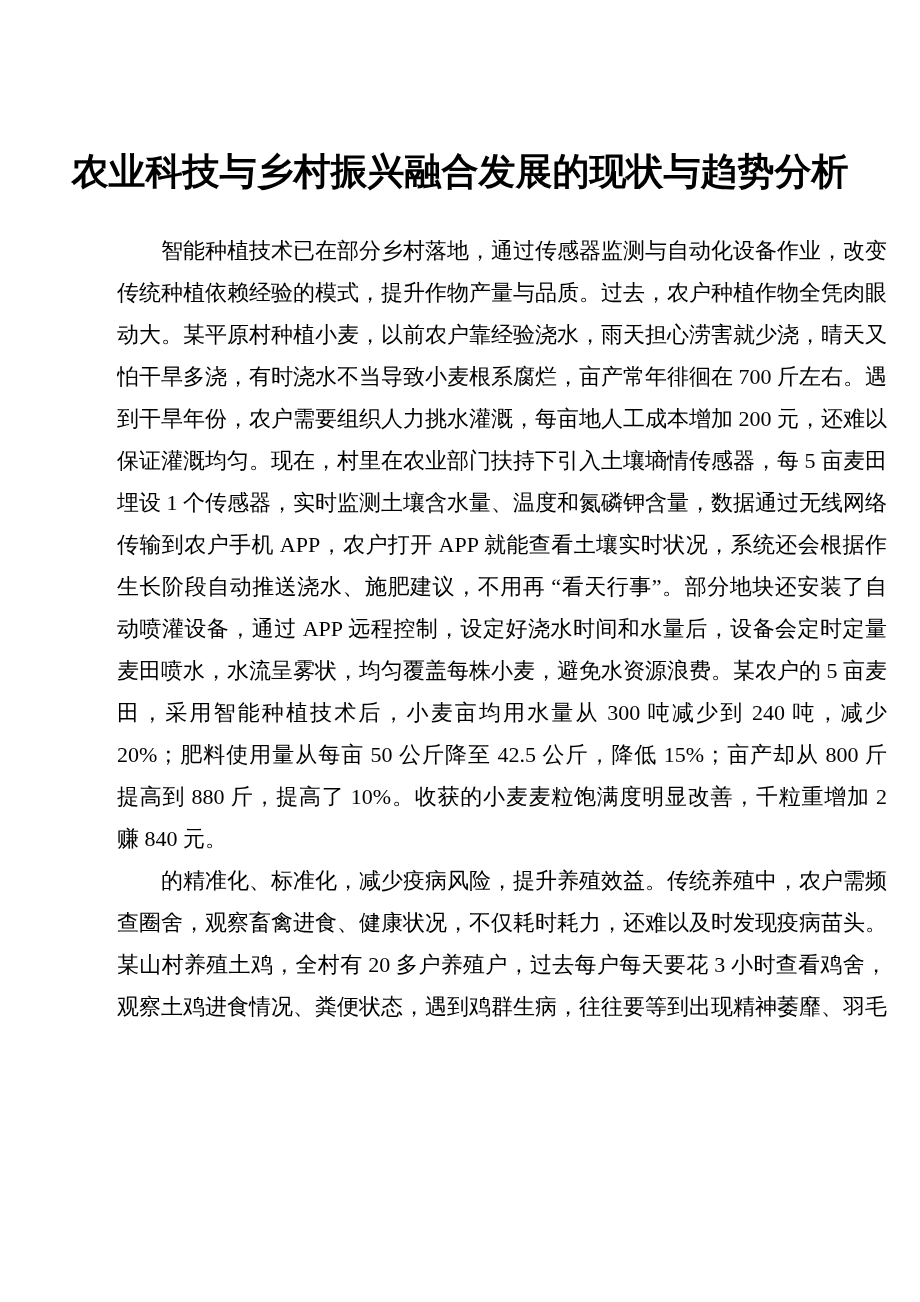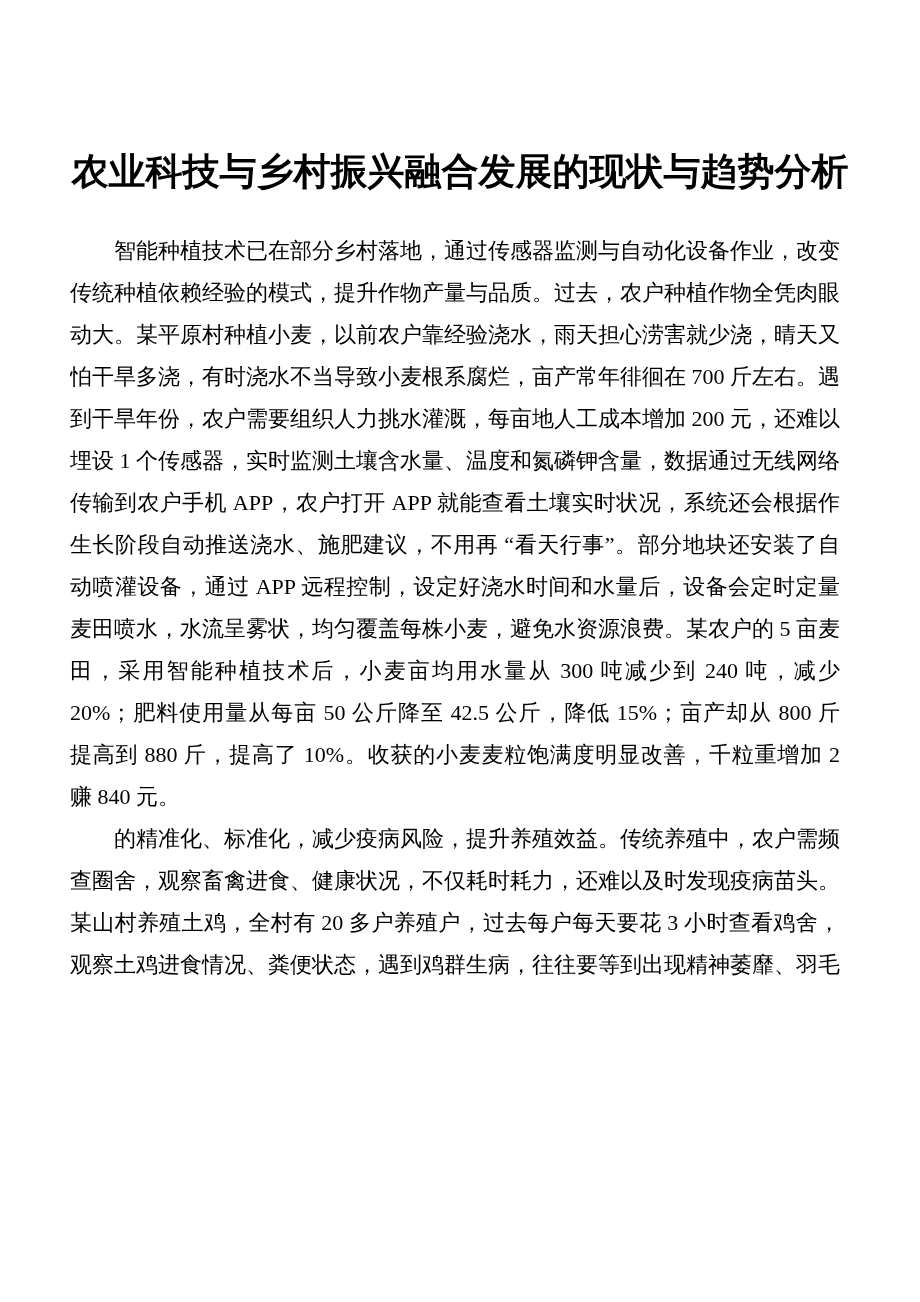--- a/index.html
+++ b/index.html
@@ -20,21 +20,21 @@
     margin: 0 40px 8px 40px;
     text-align: center;
     font-family: "Liberation Sans", "DejaVu Sans", sans-serif;
     font-weight: bold;
     font-size: 37px;
     line-height: 52px;
     letter-spacing: 0px;
     color: #000000;
   }
   .doc-body {
-    margin: 32px 67px 0 70px;
+    margin: 32px 67px 0 117px;
     width: 770px;
     font-family: "Liberation Serif", "DejaVu Serif", serif;
     font-size: 22px;
     line-height: 42px;
     color: #000000;
   }
   .para {
     margin: 0;
     padding: 0;
   }
@@ -65,20 +65,21 @@
 
 <div class="doc-page">
   <h1 class="doc-title">农业科技与乡村振兴融合发展的现状与趋势分析</h1>
   <div class="doc-body">
     <div class="para">
         <div class="line">智能种植技术已在部分乡村落地，通过传感器监测与自动化设备作业，改变</div>
         <div class="line">传统种植依赖经验的模式，提升作物产量与品质。过去，农户种植作物全凭肉眼</div>
         <div class="line">动大。某平原村种植小麦，以前农户靠经验浇水，雨天担心涝害就少浇，晴天又</div>
         <div class="line">怕干旱多浇，有时浇水不当导致小麦根系腐烂，亩产常年徘徊在 700 斤左右。遇</div>
         <div class="line">到干旱年份，农户需要组织人力挑水灌溉，每亩地人工成本增加 200 元，还难以</div>
+        <div class="line">保证灌溉均匀。现在，村里在农业部门扶持下引入土壤墒情传感器，每 5 亩麦田</div>
         <div class="line">埋设 1 个传感器，实时监测土壤含水量、温度和氮磷钾含量，数据通过无线网络</div>
         <div class="line">传输到农户手机 APP，农户打开 APP 就能查看土壤实时状况，系统还会根据作物</div>
         <div class="line">生长阶段自动推送浇水、施肥建议，不用再 “看天行事”。部分地块还安装了自</div>
         <div class="line">动喷灌设备，通过 APP 远程控制，设定好浇水时间和水量后，设备会定时定量向</div>
         <div class="line">麦田喷水，水流呈雾状，均匀覆盖每株小麦，避免水资源浪费。某农户的 5 亩麦</div>
         <div class="line">田，采用智能种植技术后，小麦亩均用水量从 300 吨减少到 240 吨，减少</div>
         <div class="line">20%；肥料使用量从每亩 50 公斤降至 42.5 公斤，降低 15%；亩产却从 800 斤</div>
         <div class="line">提高到 880 斤，提高了 10%。收获的小麦麦粒饱满度明显改善，千粒重增加 2 克，</div>
         <div class="line">赚 840 元。</div>
       </div>

